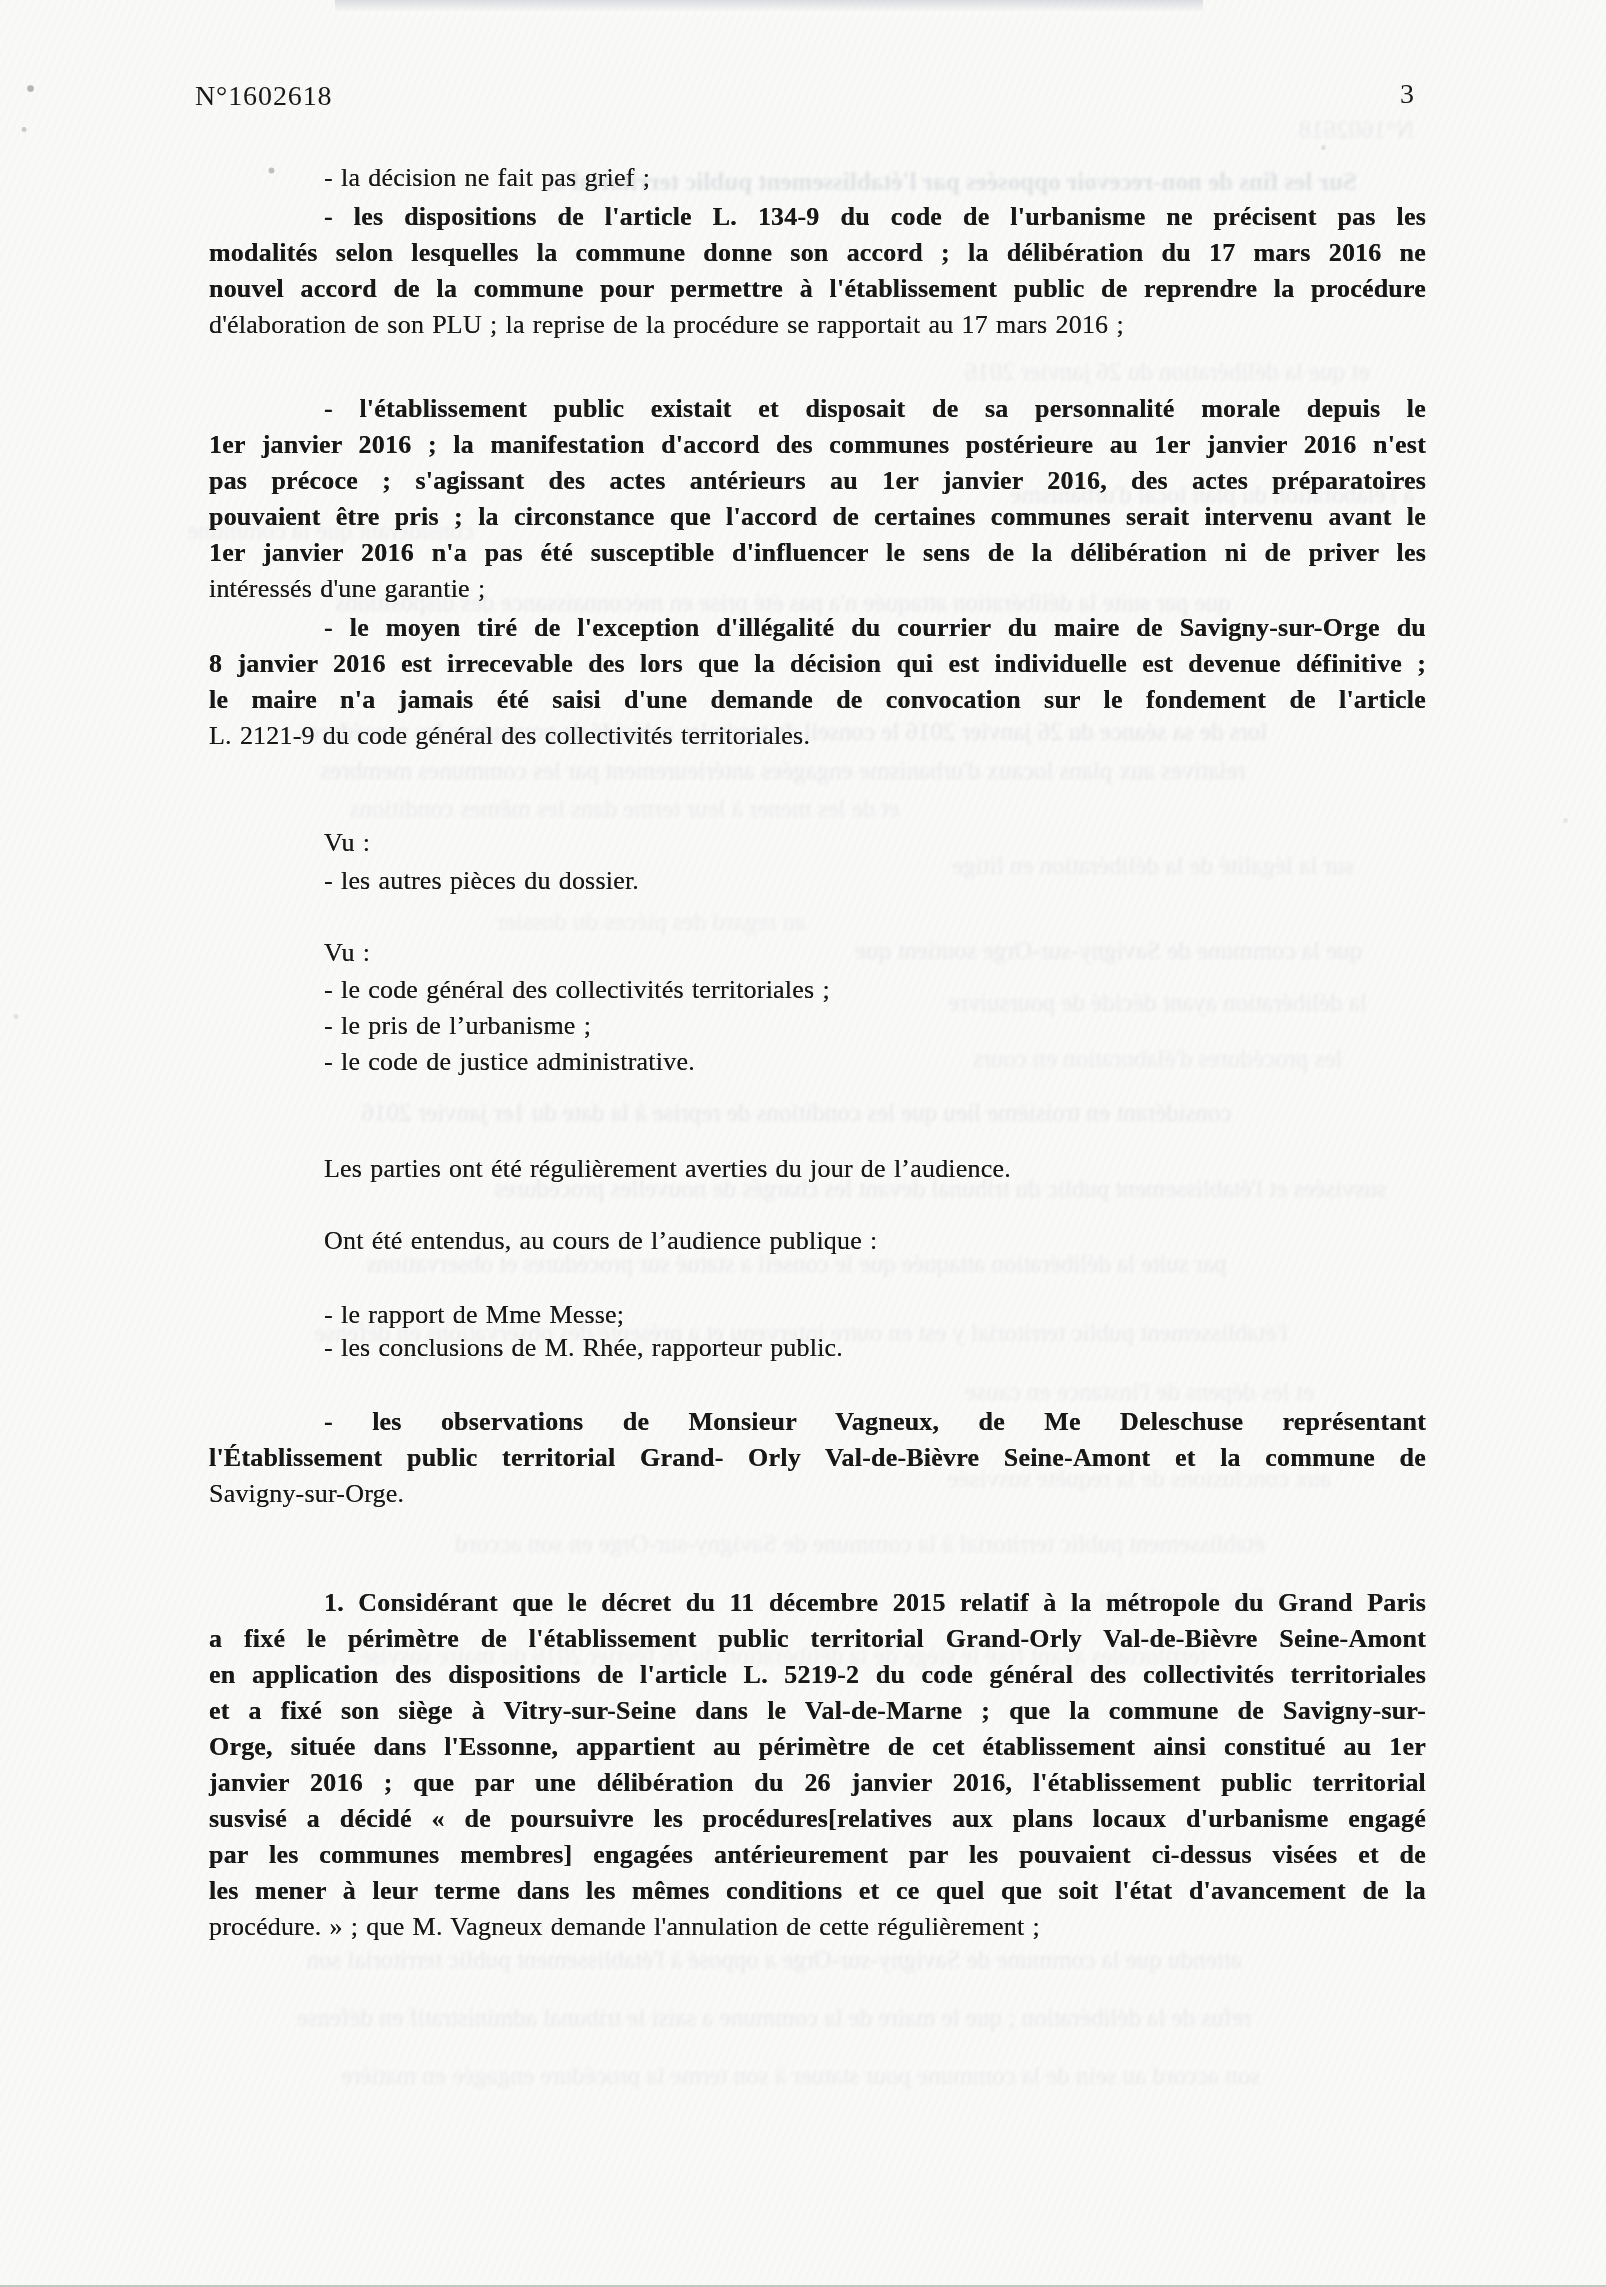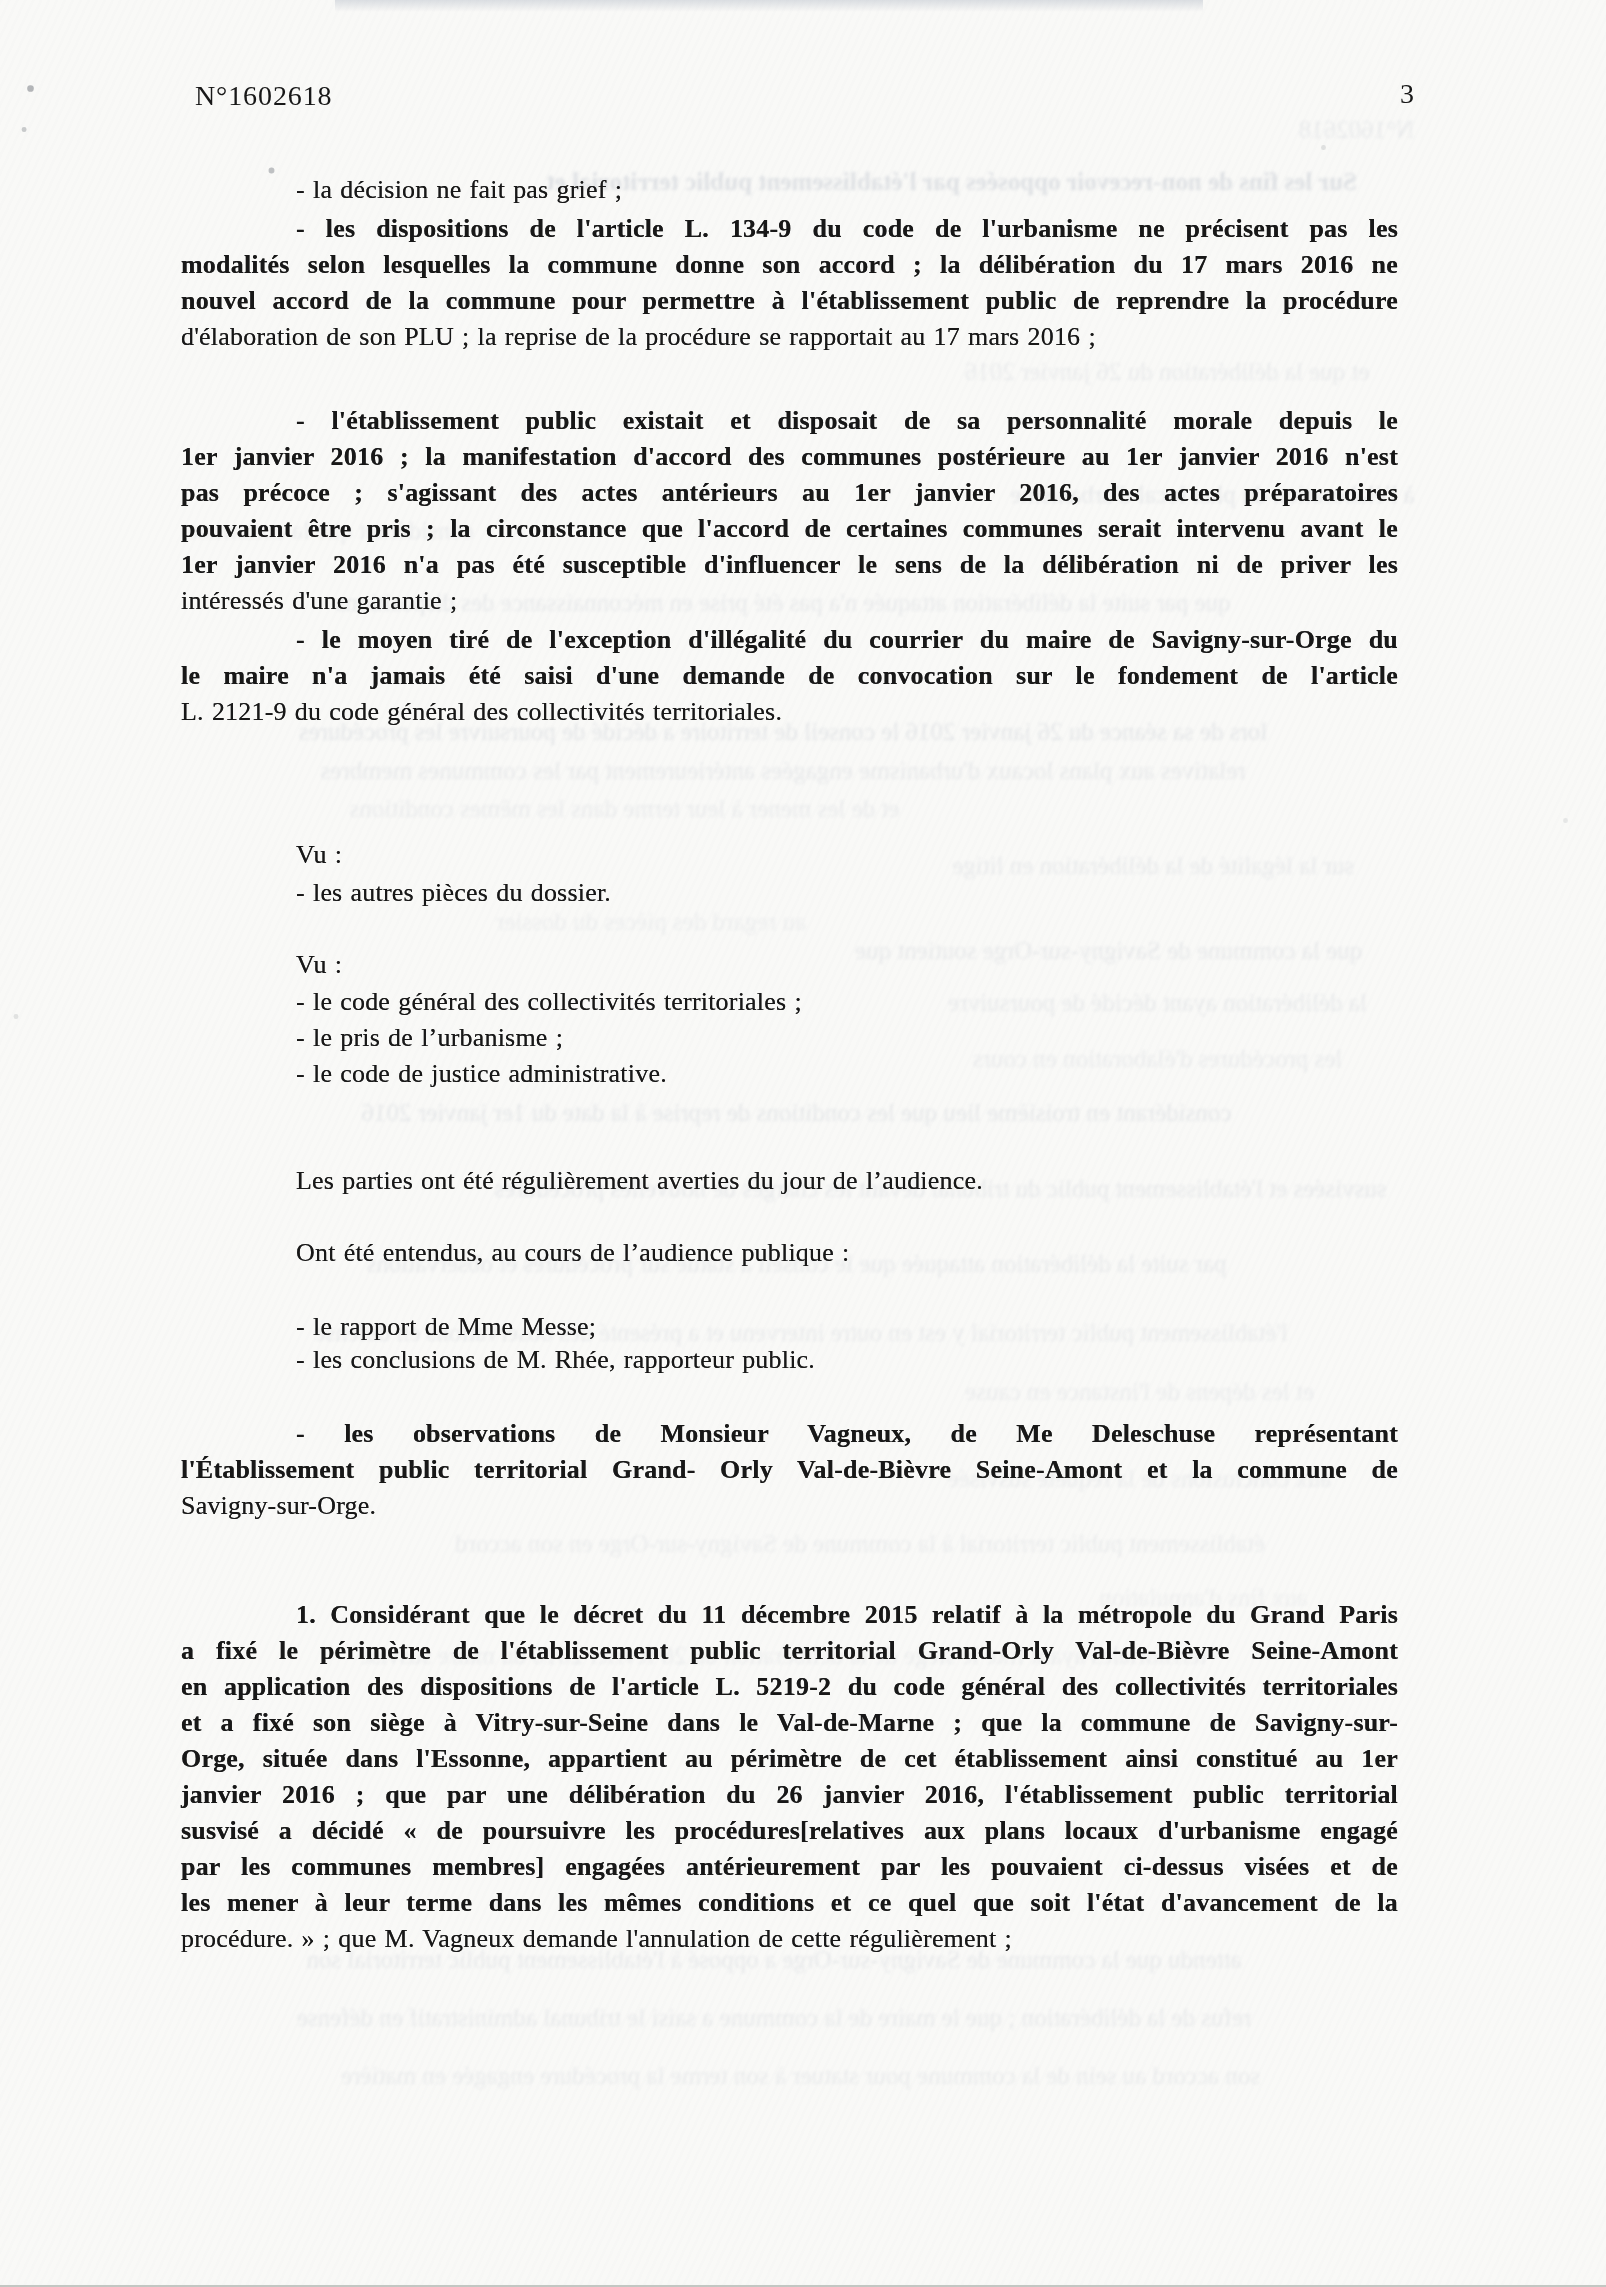--- a/index.html
+++ b/index.html
@@ -15,21 +15,21 @@
   }
   .content{position:absolute;inset:0;filter:blur(0.3px) contrast(1.03);}
   .case-number{
     position:absolute;left:195px;top:80px;
     font-size:28px;letter-spacing:0.9px;white-space:nowrap;
   }
   .page-number{
     position:absolute;left:1400px;top:78px;
     font-size:28px;
   }
-  .block{position:absolute;left:181px;width:1217px;margin-top:12px;}
+  .block{position:absolute;left:209px;width:1217px;}
   .tline{
     font-size:26px;line-height:36px;
     letter-spacing:0.2px;word-spacing:1.4px;
     text-shadow:0 0 0.5px rgba(20,20,20,0.75);
     white-space:normal;
   }
   .jline{text-align:justify;text-align-last:justify;font-weight:bold;}
   .lline{text-align:left;text-align-last:left;}
   .ind{text-indent:115px;}
   
@@ -116,20 +116,21 @@
         <div class="block" style="top: 391px;">
           <div class="tline jline ind">- l'établissement public existait et disposait de sa personnalité morale depuis le</div>
           <div class="tline jline">1er janvier 2016 ; la manifestation d'accord des communes postérieure au 1er janvier 2016 n'est</div>
           <div class="tline jline">pas précoce ; s'agissant des actes antérieurs au 1er janvier 2016, des actes préparatoires</div>
           <div class="tline jline">pouvaient être pris ; la circonstance que l'accord de certaines communes serait intervenu avant le</div>
           <div class="tline jline">1er janvier 2016 n'a pas été susceptible d'influencer le sens de la délibération ni de priver les</div>
           <div class="tline lline">intéressés d'une garantie ;</div>
         </div>
         <div class="block" style="top: 610px;">
           <div class="tline jline ind">- le moyen tiré de l'exception d'illégalité du courrier du maire de Savigny-sur-Orge du</div>
+          <div class="tline jline">8 janvier 2016 est irrecevable des lors que la décision qui est individuelle est devenue définitive ;</div>
           <div class="tline jline">le maire n'a jamais été saisi d'une demande de convocation sur le fondement de l'article</div>
           <div class="tline lline">L. 2121-9 du code général des collectivités territoriales.</div>
         </div>
         <div class="block" style="top: 825px;">
           <div class="tline lline ind">Vu :</div>
         </div>
         <div class="block" style="top: 863px;">
           <div class="tline lline ind">- les autres pièces du dossier.</div>
         </div>
         <div class="block" style="top: 935px;">

